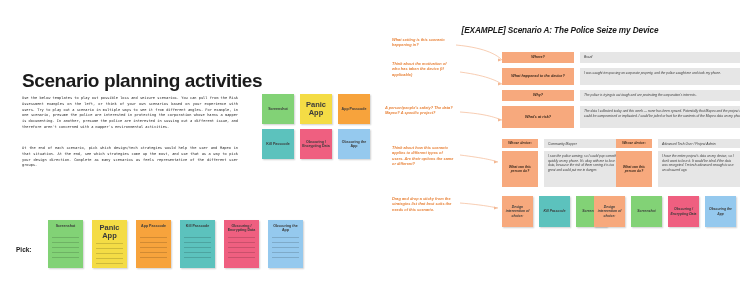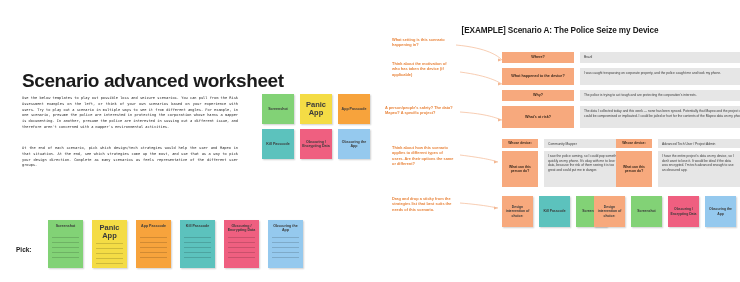--- a/index.html
+++ b/index.html
@@ -66,21 +66,21 @@
     min-height: 10px;
   }
   .sticky-tall.big-label .lbl { font-size: 7.5px; line-height: 1.05; }
   .rules { margin-top: 3px; }
   .rules i {
     display: block; height: 1px; margin: 0 1px 4px 1px;
     background: rgba(0,0,0,0.28); opacity: .55;
   }
 
   
-  .right-page { position: absolute; left: 380px; top: 0; width: 360px; height: 282px; }
+  .right-page { position: absolute; left: 380px; top: 0; width: 360px; height: 282px; font-style: italic; }
   .ex-title {
     position: absolute; left: 0; right: 0; top: 26px;
     text-align: center;
     font-size: 8.2px; font-weight: bold; letter-spacing: -0.1px; color: #1b1b1b;
   }
 
   .annot {
     position: absolute; width: 62px;
     font-size: 3.9px; line-height: 1.35; font-weight: bold;
     color: #e8833a;
@@ -118,21 +118,21 @@
   }
   .ex-sticky .lbl { font-size: 3.4px; line-height: 1.22; font-weight: bold; }
 </style>
 </head>
 <body>
 
 <div class="canvas">
 
   <div class="left-page">
 
-    <div class="wk-title">Scenario advanced worksheet</div>
+    <div class="wk-title">Scenario planning activities</div>
 
     <div class="wk-body p1">Use the below templates to play out possible loss and seizure scenarios. You can pull from the Risk Assessment examples on the left, or think of your own scenarios based on your experience with users. Try to play out a scenario in multiple ways to see it from different angles. For example, in one scenario, presume the police are interested in protecting the corporation whose harms a mapper is documenting. In another, presume the police are interested in sussing out a different issue, and therefore aren't concerned with a mapper's environmental activities.</div>
     <div class="wk-body p2">At the end of each scenario, pick which design/tech strategies would help the user and Mapeo in that situation. At the end, see which strategies come up the most, and use that as a way to pick your design direction. Complete as many scenarios as feels representative of the different user groups.</div>
 
     <div class="sticky-grid">
       <div class="sticky" style="background: rgb(130, 210, 118);">
         <span class="lbl">Screenshot</span>
       </div>
       <div class="sticky big-label" style="background: rgb(244, 220, 69);">
         <span class="lbl">Panic App</span>

